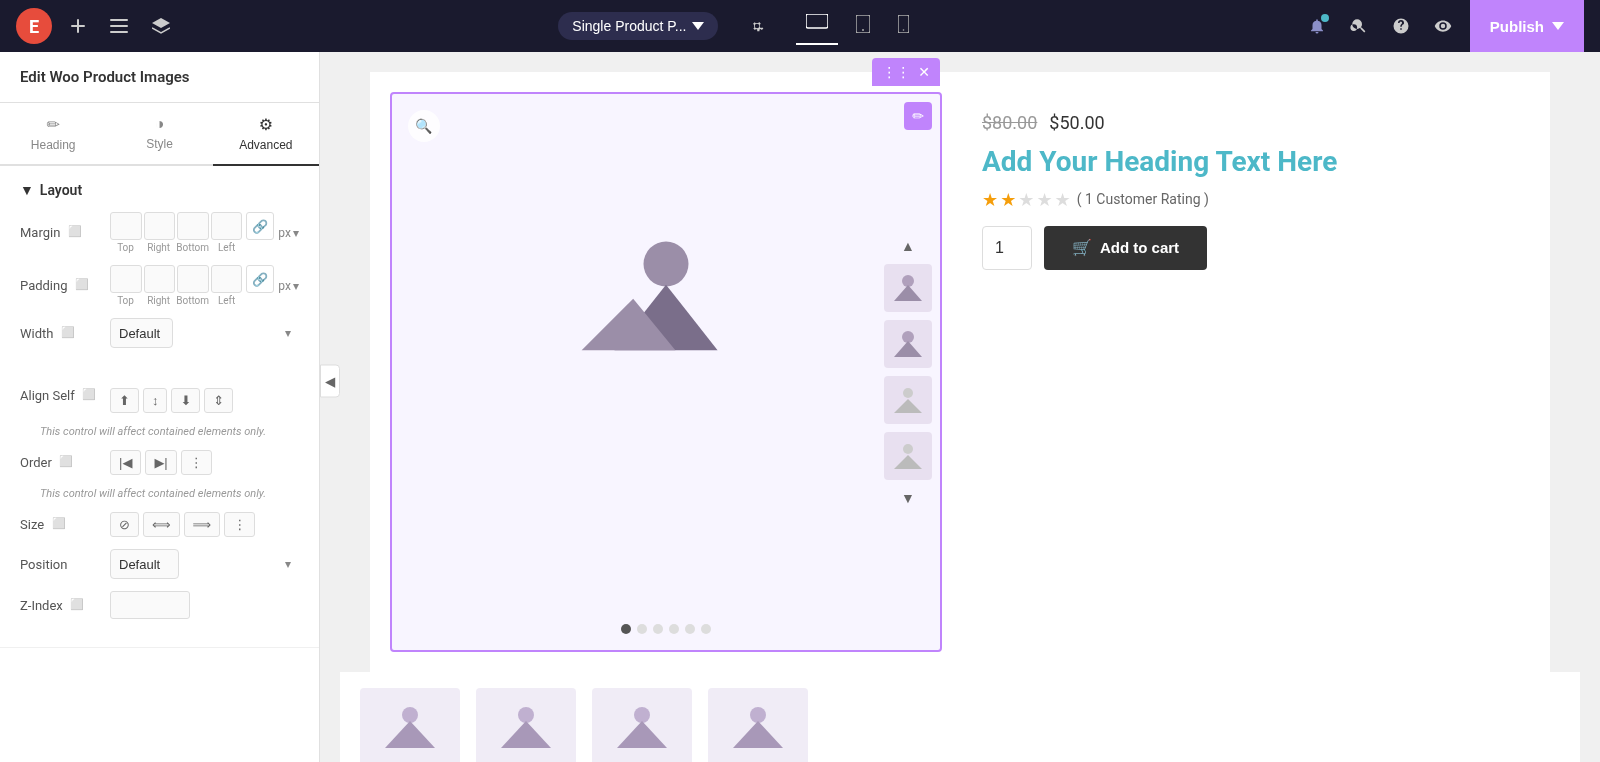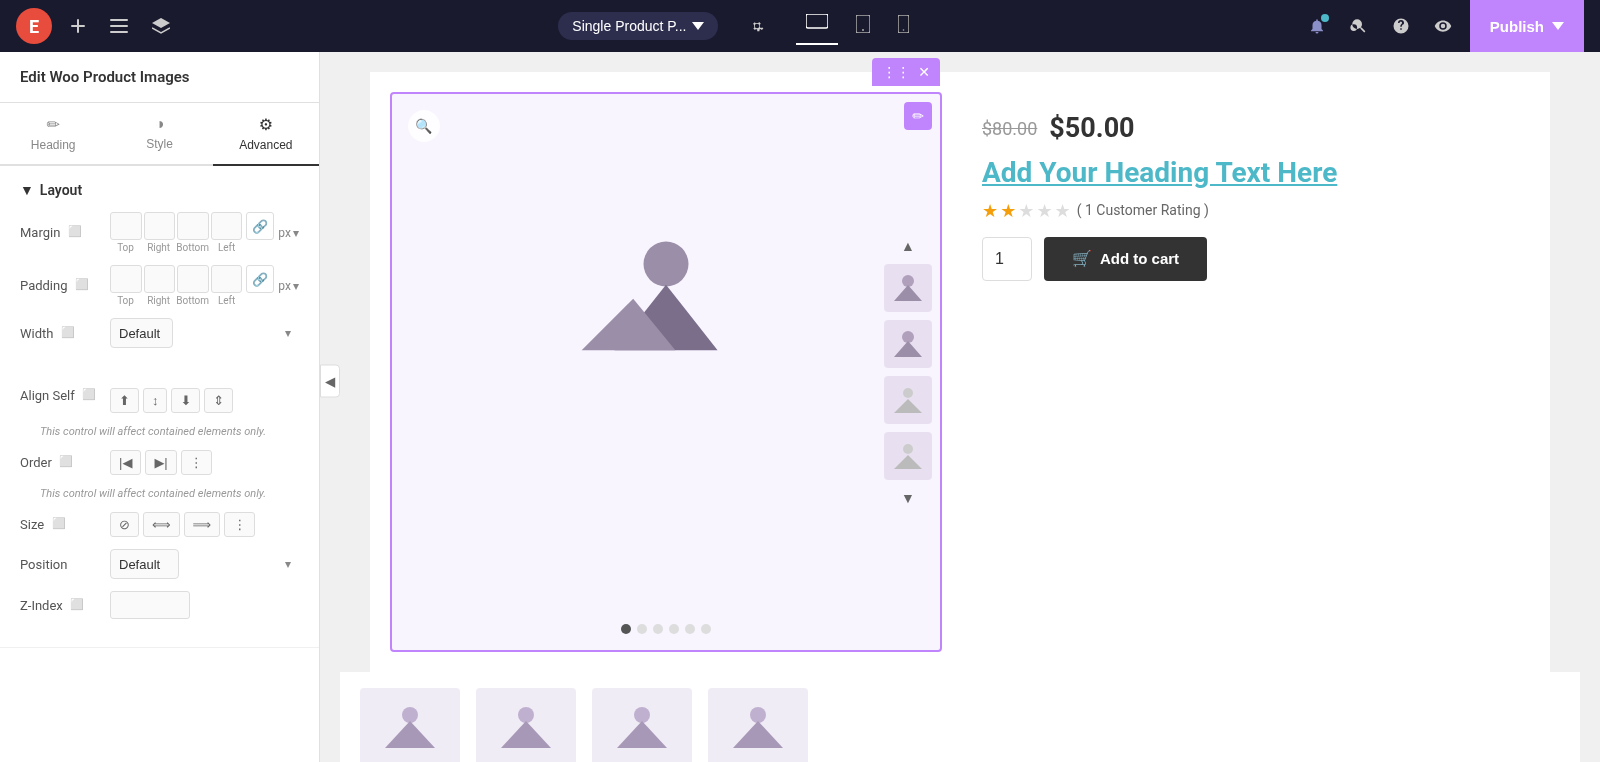--- a/index.html
+++ b/index.html
@@ -213,22 +213,22 @@
     }
     .dot {
       width: 10px; height: 10px; border-radius: 50%; background: #ddd; border: none; cursor: pointer;
     }
     .dot.active { background: #555; }
 
     
     .product-info { flex: 1; padding: 20px 0; }
     .price-row { display: flex; align-items: center; gap: 12px; margin-bottom: 12px; }
     .original-price { font-size: 18px; color: #999; text-decoration: line-through; }
-    .sale-price { font-size: 27px; color: #333; font-weight: 700; }
-    .product-title { font-size: 28px; font-weight: 700; color: #4db8c8; margin-bottom: 10px; line-height: 1.2; text-decoration: underline; }
+    .sale-price { font-size: 18px; color: #333; font-weight: 400; }
+    .product-title { font-size: 28px; font-weight: 700; color: #4db8c8; margin-bottom: 10px; line-height: 1.2; }
     .rating-row { display: flex; align-items: center; gap: 6px; margin-bottom: 16px; }
     .stars { display: flex; gap: 2px; }
     .star { font-size: 18px; }
     .star.filled { color: #f59e0b; }
     .star.empty { color: #ddd; }
     .rating-text { font-size: 14px; color: #666; }
     .cart-row { display: flex; align-items: center; gap: 12px; }
     .qty-input {
       width: 50px; height: 44px; border: 1px solid #ddd; border-radius: 4px;
       text-align: center; font-size: 16px; color: #333;

